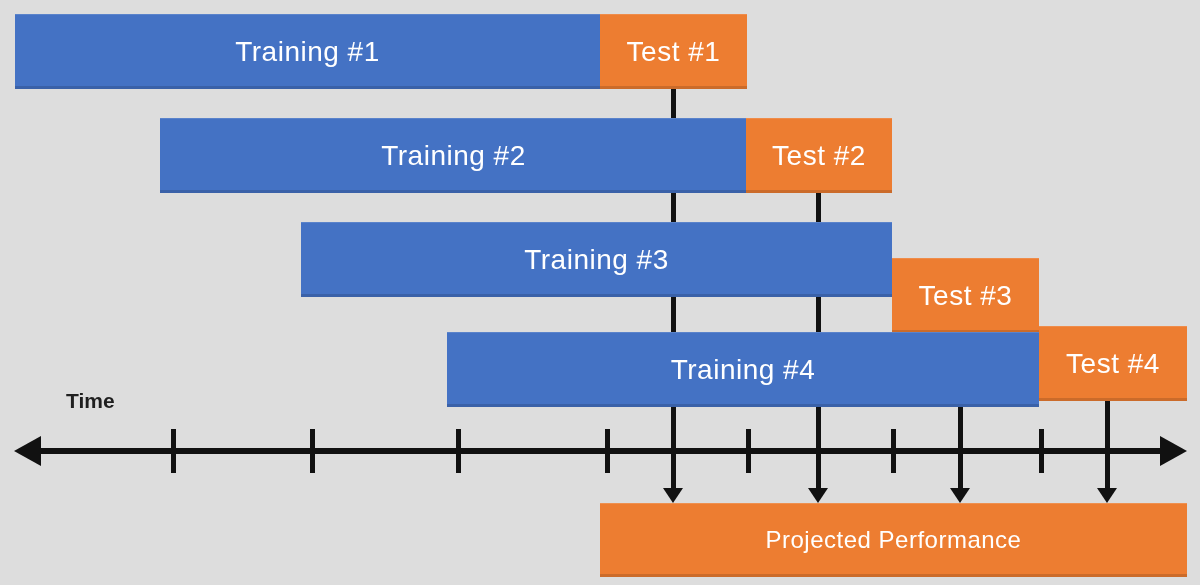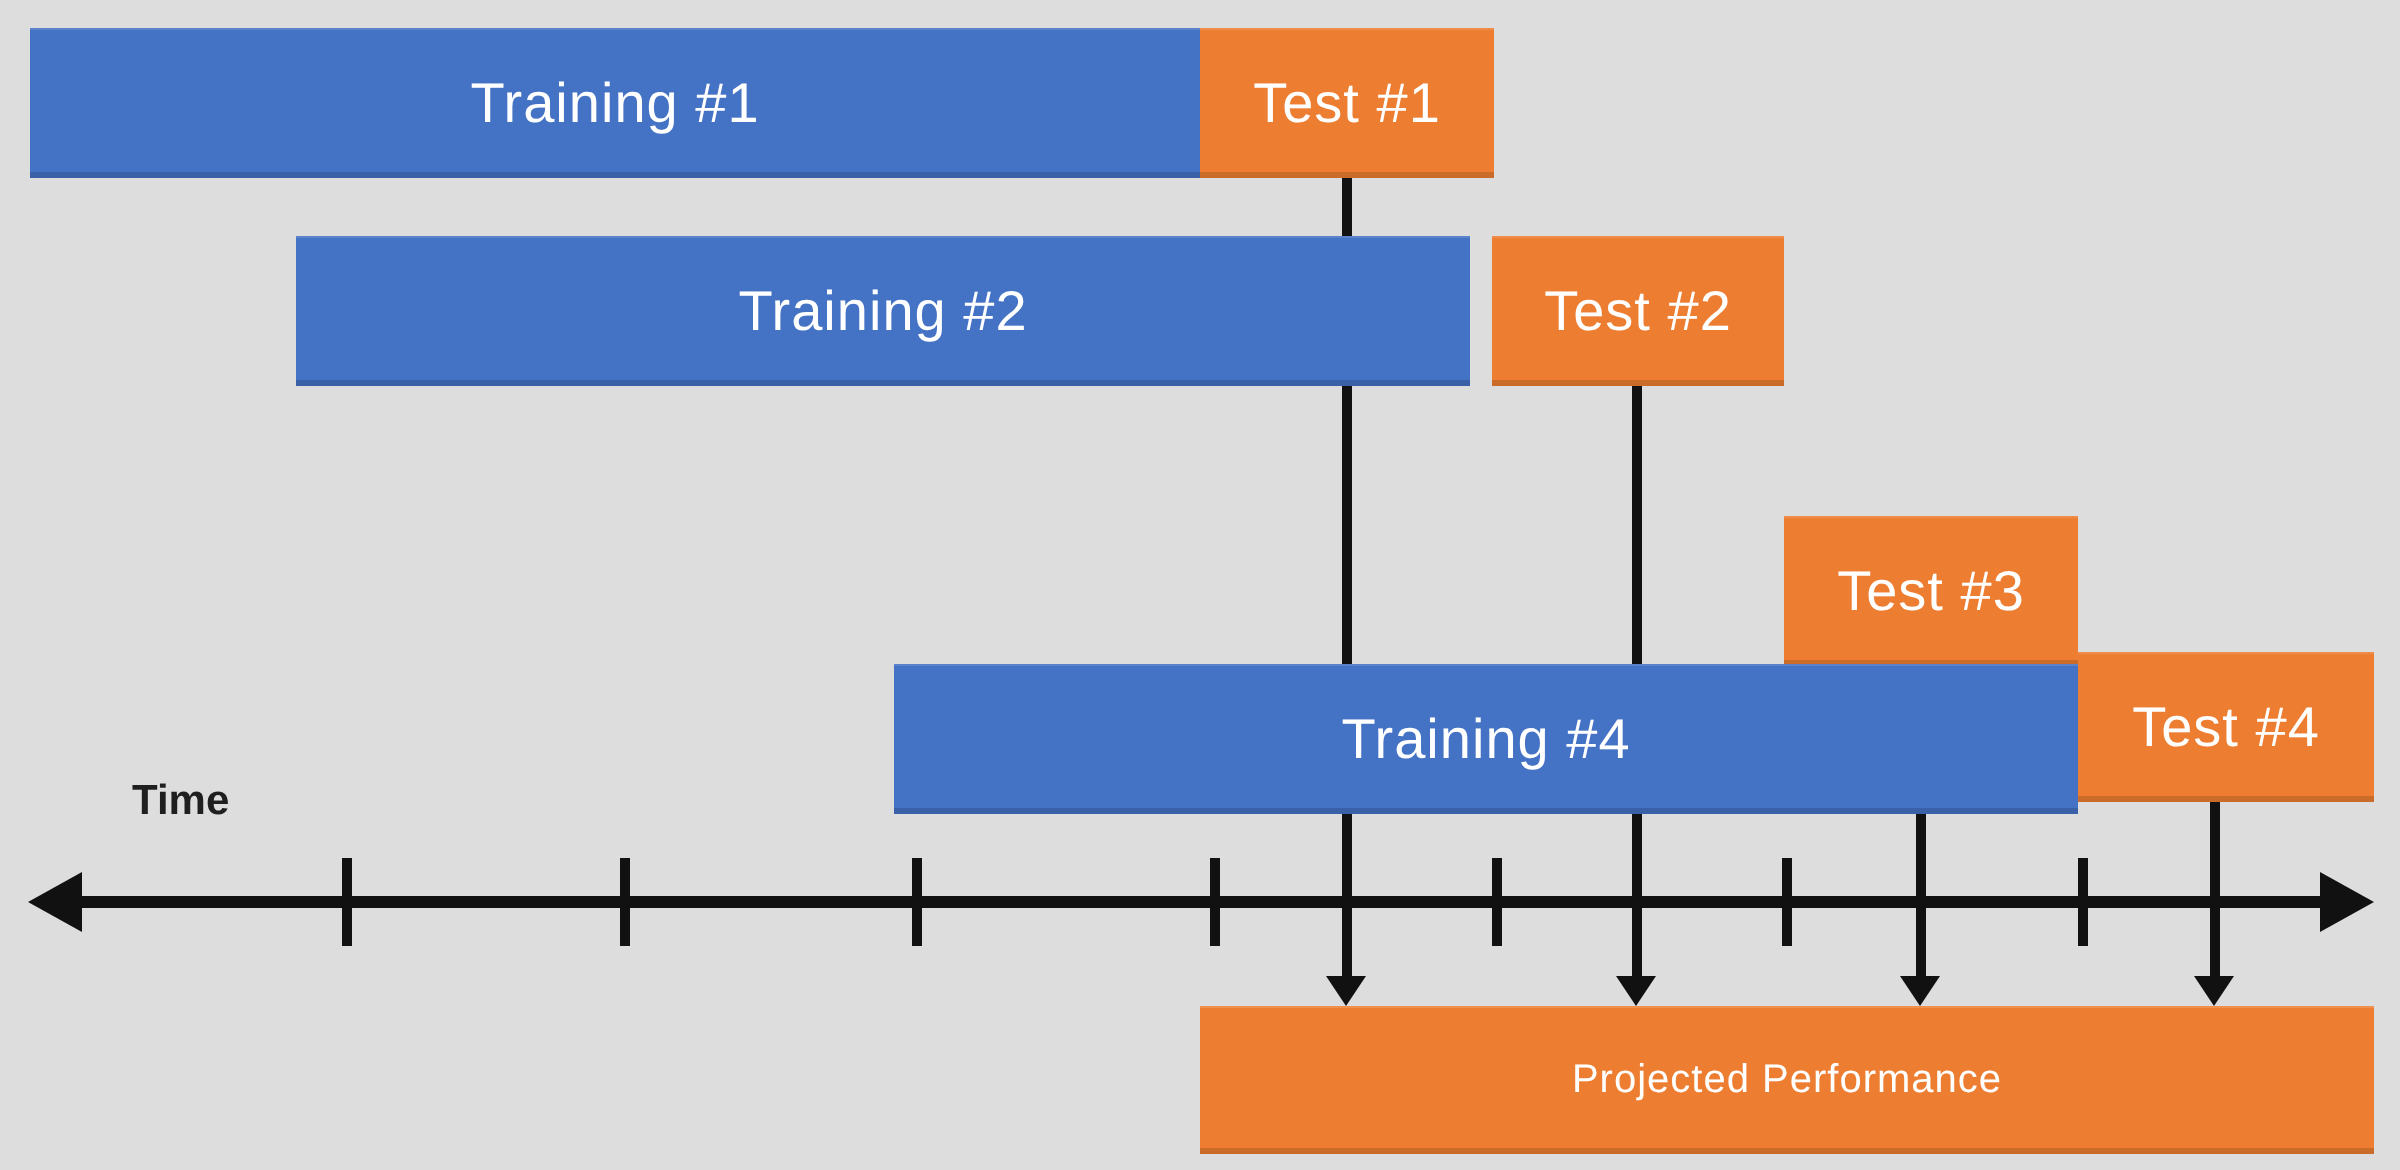--- a/index.html
+++ b/index.html
@@ -26,21 +26,21 @@
     white-space: nowrap;
   }
   .training { background: var(--training-fill, #4472C4); }
   .test     { background: var(--test-fill, #ED7D31); }
   .projected-bar {
     position: absolute;
     left: 600px; top: 503px; width: 587px; height: 74px;
     background: var(--projected-fill, #ED7D31);
     display: flex; align-items: center; justify-content: center;
     color: var(--bar-text, #ffffff);
-    font-size: 20px;
+    font-size: 24px;
     letter-spacing: 0.5px;
     z-index: 2;
     box-shadow: inset 0 -3px 0 rgba(0,0,0,0.14), inset 0 1px 0 rgba(255,255,255,0.15);
   }
   .vline {
     position: absolute;
     width: 5px;
     background: var(--axis, #111111);
     z-index: 1;
   }
@@ -94,23 +94,24 @@
   }
 </style>
 </head>
 <body>
 
 <div class="canvas">
 
   <div class="bar training" style="left:15px;  top:14px;  width:585px;">Training #1</div>
   <div class="bar test" style="left:600px; top:14px;  width:147px;">Test #1</div>
 
-  <div class="bar training" style="left:148px; top:118px; width:587px;">Training #2</div>
+  <div class="bar training" style="left:160px; top:118px; width:587px;">Training #2</div>
   <div class="bar test" style="left:746px; top:118px; width:146px;">Test #2</div>
 
+  <div class="bar training" style="left:301px; top:222px; width:591px;">Training #3</div>
   <div class="bar test" style="left:892px; top:222px; width:147px;margin-top:36px;">Test #3</div>
 
   <div class="bar training" style="left:447px; top:332px; width:592px;">Training #4</div>
   <div class="bar test" style="left:1039px;top:326px; width:148px;">Test #4</div>
 
   <div class="vline" style="left:671px;  top:88px;  height:402px;"></div>
   <div class="down-arrowhead" style="left:663px;  top:488px;"></div>
 
   <div class="vline" style="left:816px;  top:192px; height:298px;"></div>
   <div class="down-arrowhead" style="left:808px;  top:488px;"></div>

